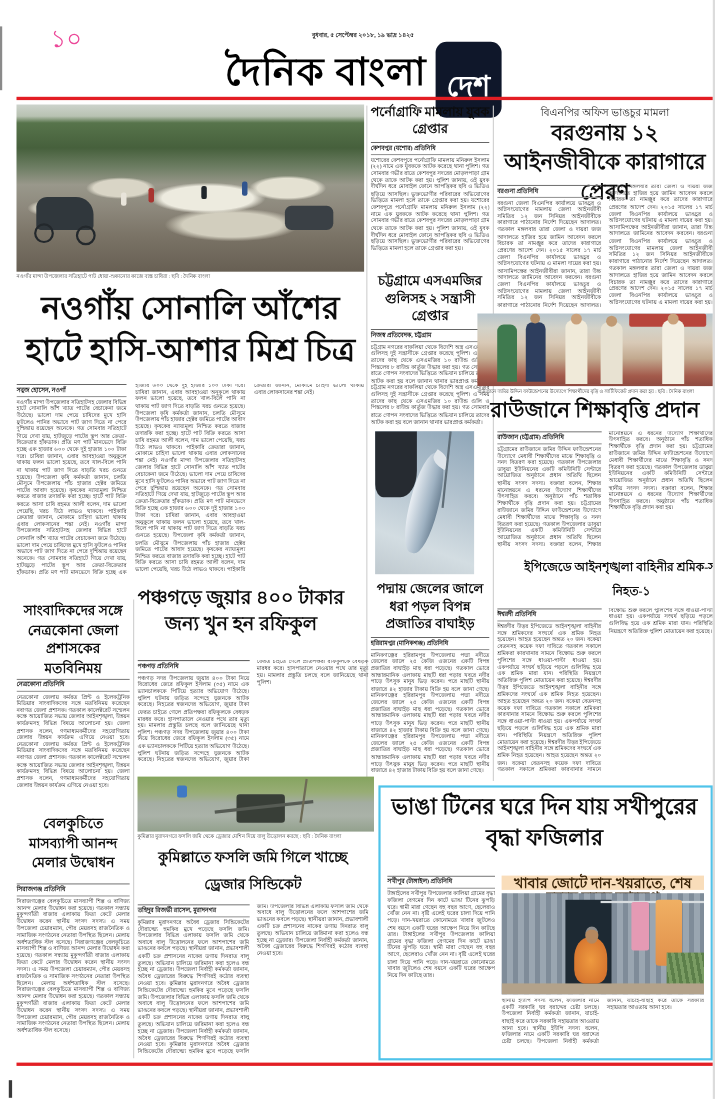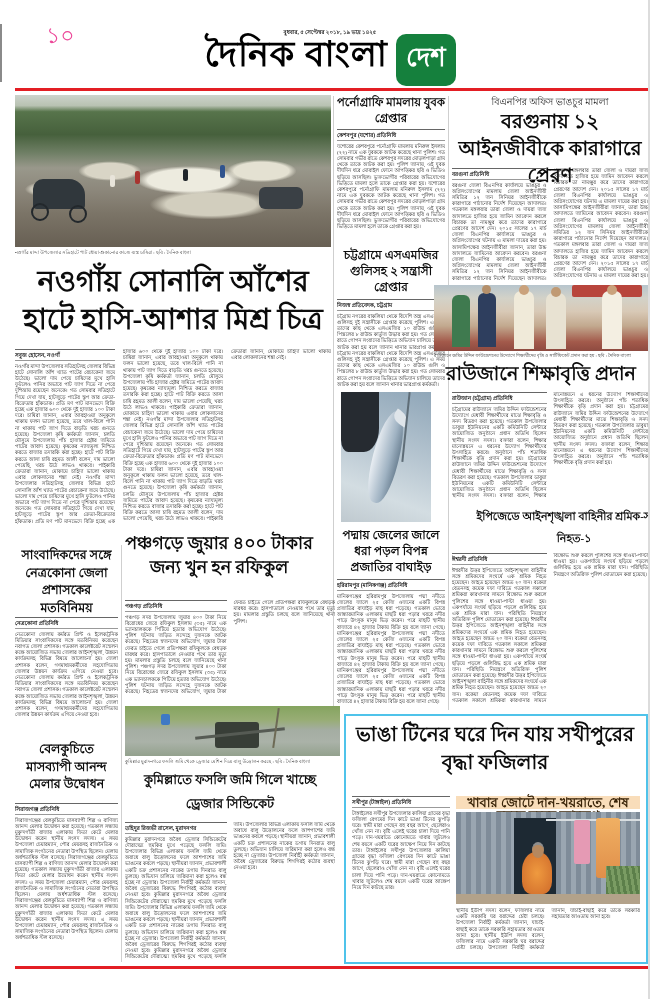--- a/index.html
+++ b/index.html
@@ -10,23 +10,23 @@
   .kicker{text-align:center;color:#1a1a1a;font-weight:normal}
   .byline{font-weight:bold;font-size:5.6px;line-height:7px;color:#111;
           border-top:1.5px solid #666;border-bottom:1px solid #999;padding:1.5px 0;margin-bottom:2.5px}
   .bt{font-size:5px;line-height:6.2px;text-align:justify;color:#1b1b1b;overflow:hidden;column-fill:auto}
   .cap{font-size:4.8px;line-height:6px;color:#373737}
   .c2{column-count:2;column-gap:7px}
   .c3{column-count:3;column-gap:8px}
   .photo{overflow:hidden}
   .vr{width:1px;background:#cfcfcf}
   .rule-red{background:#e31e24}
-  .mast{display:flex;align-items:flex-end;justify-content:center;gap:8px}
+  .mast{display:flex;align-items:flex-start;justify-content:center;gap:8px}
   .mast .t1{font-size:35px;font-weight:bold;letter-spacing:1px;color:#000}
-  .mast .t2{font-size:26px;font-weight:bold;color:#fff;background:#15803d;padding:3px 10px 5px 10px;border-radius:10px}
+  .mast .t2{font-size:26px;font-weight:bold;color:#fff;background:#0f172a;padding:20px 10px 5px 10px;border-radius:10px}
   .subhead{background:#f9ddba;color:#3a2408;font-weight:bold;font-size:13px;line-height:13px;text-align:center}
   .box{border:2px solid #4fc3ea;background:#fff}
 </style>
 </head>
 <body>
 
 <div id="page">
 
   <div class="abs" style="left:46px;top:18px;font-size:22px;color:#ec4899">১০</div>
   <div class="abs" style="left:160px;top:29px;width:340px;text-align:center;font-size:5.5px;font-weight:bold;color:#222">বুধবার, ৫ সেপ্টেম্বর ২০১৮, ১৯ ভাদ্র ১৪২৫</div>

